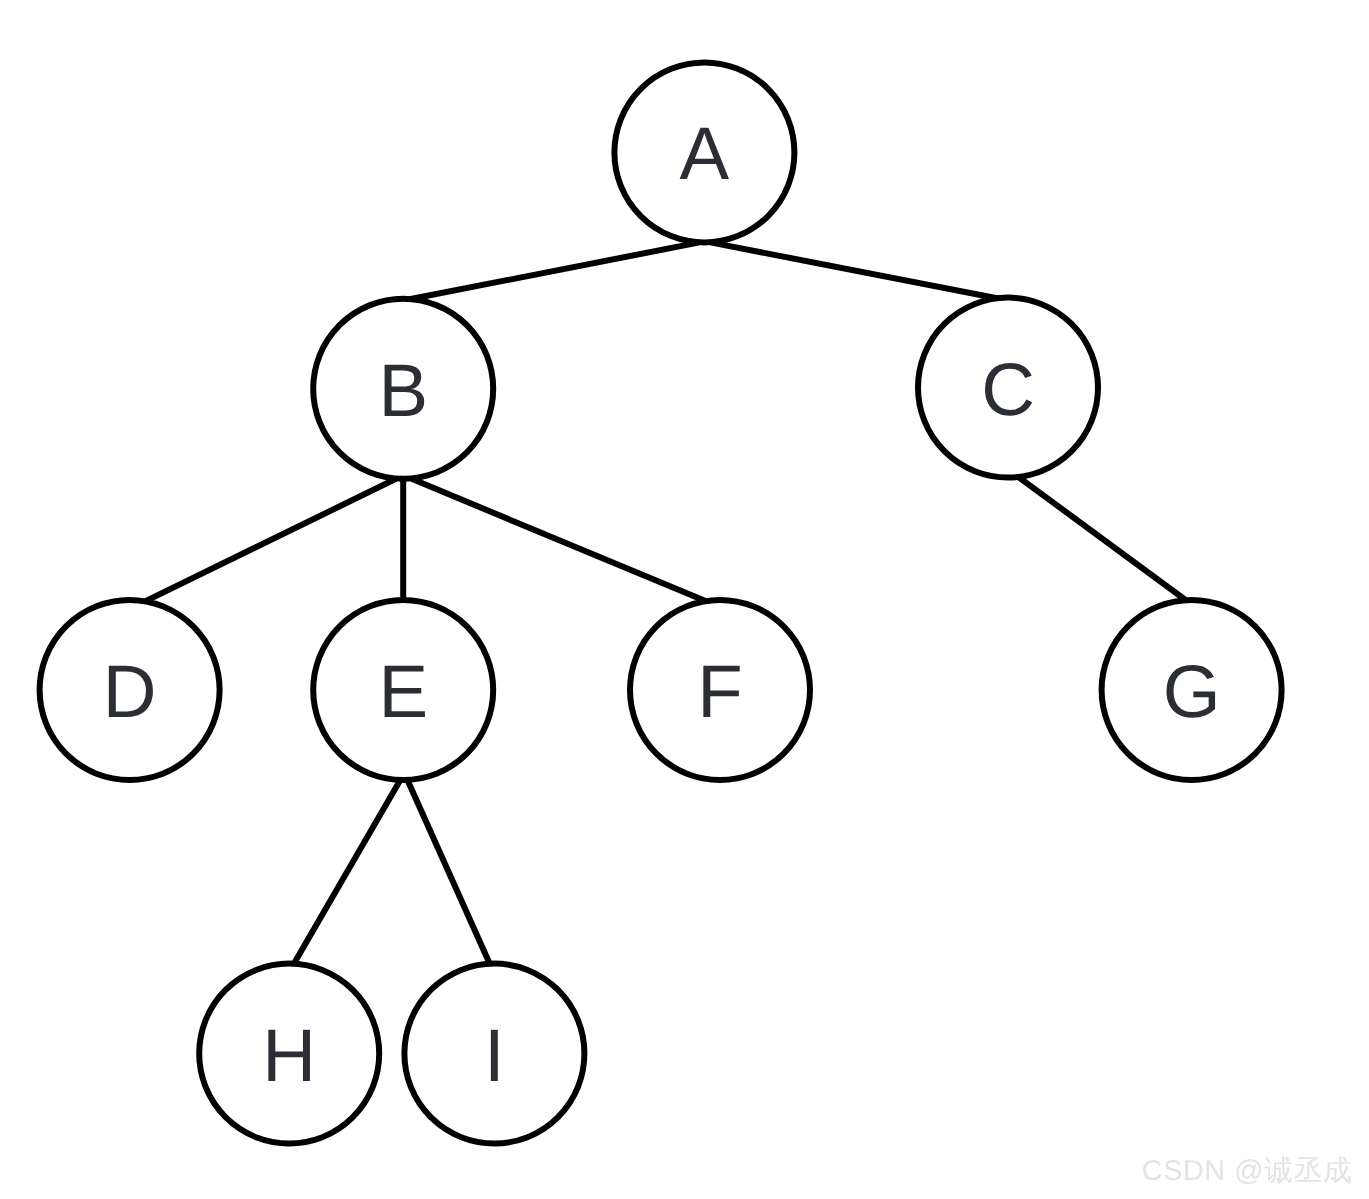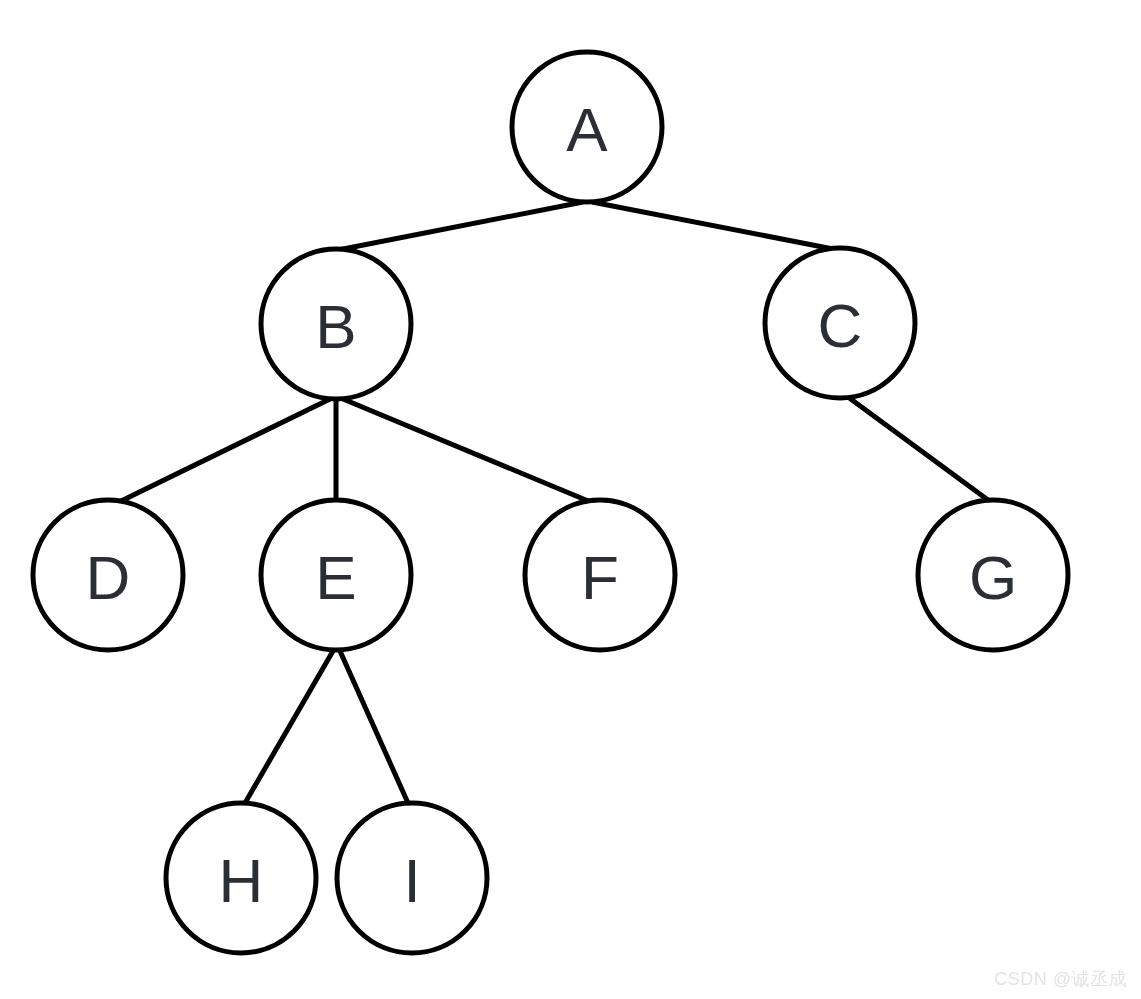--- a/index.html
+++ b/index.html
@@ -41,21 +41,21 @@
     font-weight: 400;
     text-anchor: middle;
     dominant-baseline: central;
   }
   .watermark {
     position: absolute;
     right: 14px;
     bottom: 8px;
     color: #e3e3e3;
     font-family: "Liberation Sans", sans-serif;
-    font-size: 18px;
+    font-size: 24px;
     letter-spacing: 0.5px;
     white-space: nowrap;
     user-select: none;
   }
 </style>
 </head>
 <body>
 
 <svg id="tree-canvas" viewBox="0 0 1141 999" xmlns="http://www.w3.org/2000/svg">
   <g id="edge-layer">

